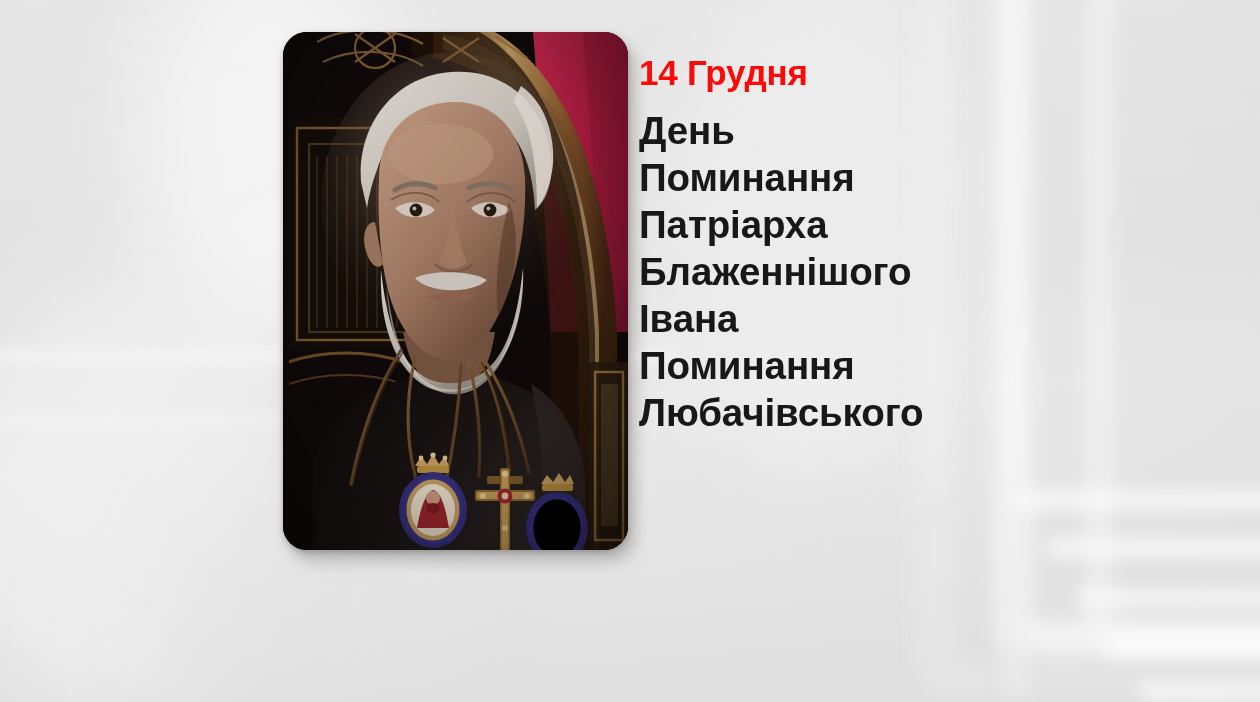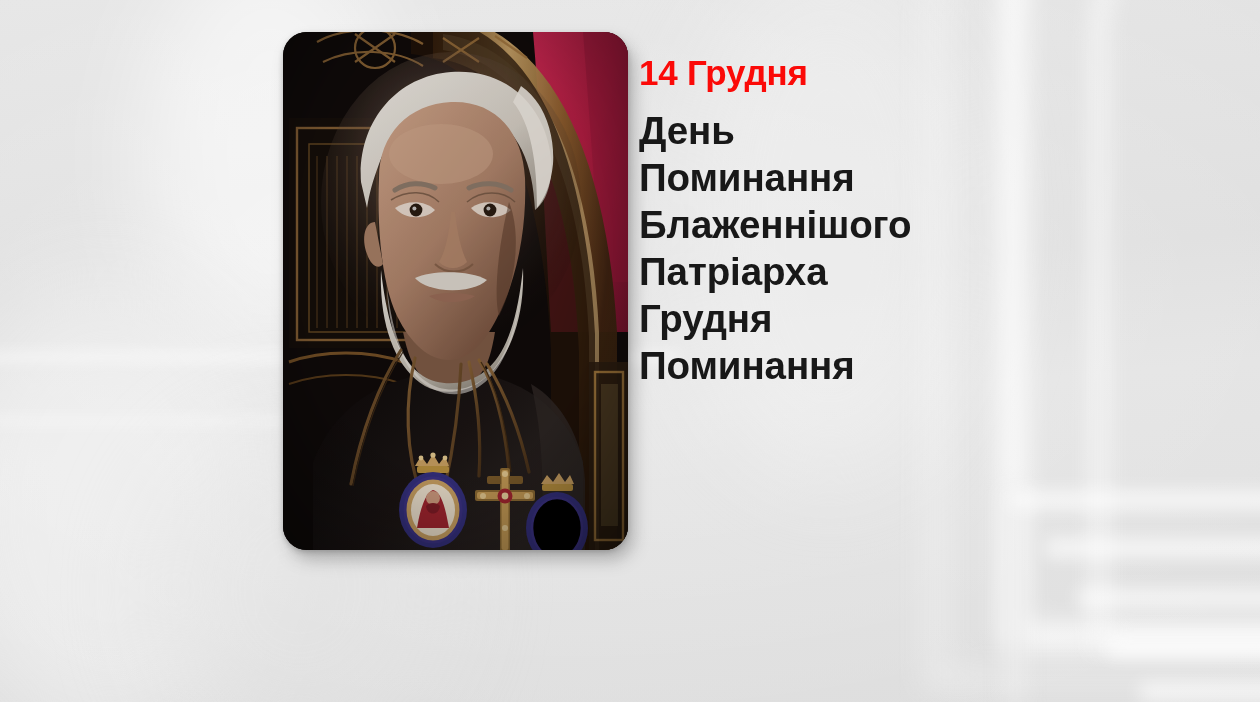--- a/index.html
+++ b/index.html
@@ -359,20 +359,21 @@
       </radialGradient>
       <rect x="0" y="0" width="345" height="518" fill="url(#pv)"></rect>
     </svg>
   </div>
 
   <div id="text-block">
     <div id="headline">14 Грудня</div>
     <div id="body-lines">
       <span class="line">День</span>
       <span class="line">Поминання</span>
+      <span class="line">Патріарха</span>
       <span class="line">Блаженнішого</span>
-      <span class="line">Патріарха</span>
-      <span class="line">Грудня</span>
+      <span class="line">Івана</span>
       <span class="line">Поминання</span>
+      <span class="line">Любачівського</span>
     </div>
   </div>
 
 </div>
 
 </body></html>

